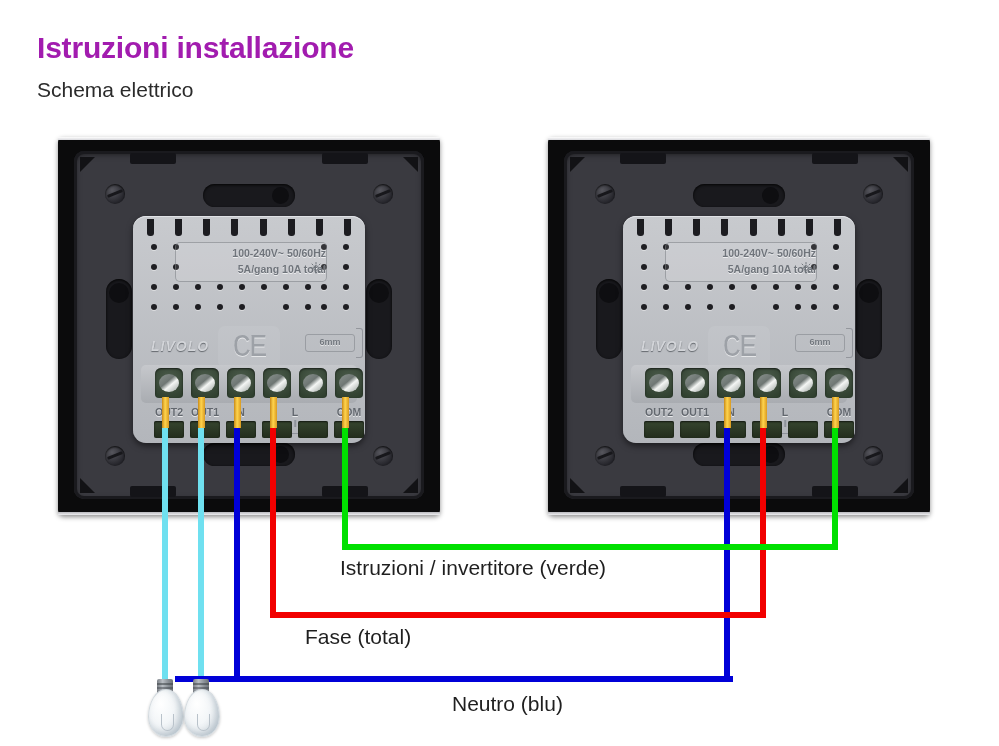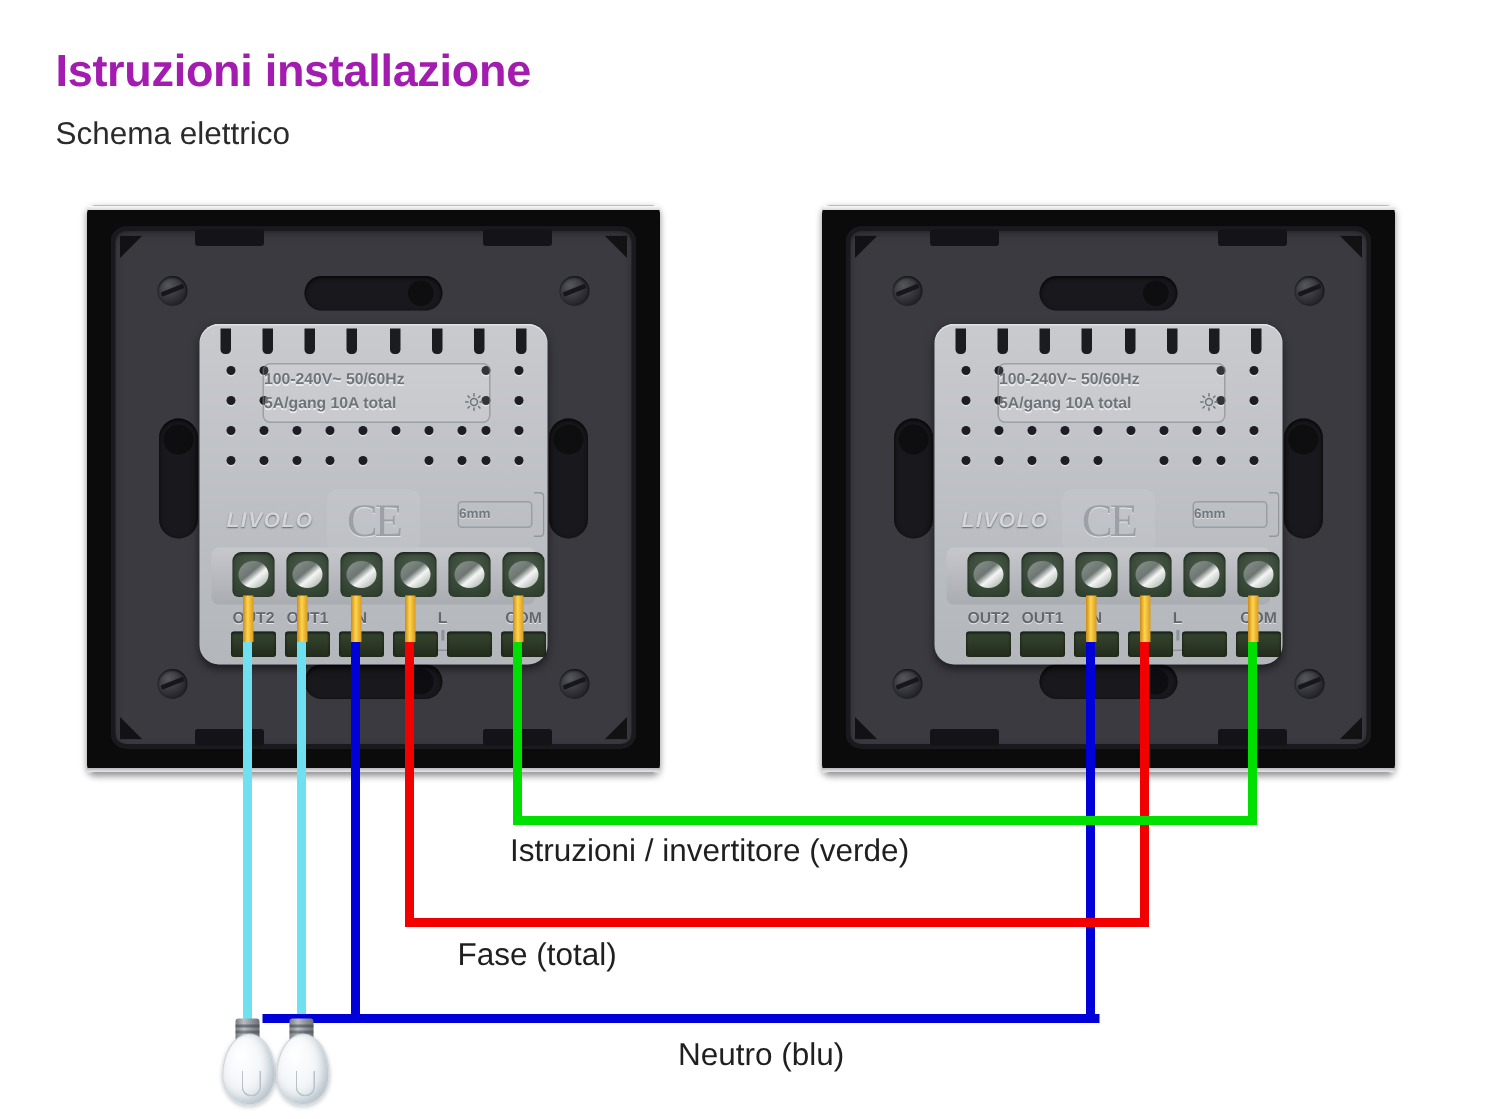--- a/index.html
+++ b/index.html
@@ -66,43 +66,43 @@
   .module{position:absolute;left:50%;transform:translateX(-50%);top:65px;
      width:232px;height:227px;background:linear-gradient(#c8cace,#b3b6bb);
      border-radius:13px;box-shadow:0 3px 6px rgba(0,0,0,.5),inset 0 1px 0 #e0e2e6;}
   .vents{position:absolute;left:14px;top:3px;right:14px;height:20px;
      display:flex;justify-content:space-between;}
   .vent{width:7px;height:17px;background:#1c1c20;border-radius:0 0 3px 3px;}
 
   .spec-box{position:absolute;left:42px;top:26px;width:150px;height:38px;
      border:1px solid rgba(120,124,130,.55);border-radius:5px;
      background:rgba(255,255,255,.10);}
-  .spec-line{position:absolute;left:0;right:0;text-align:left;
+  .spec-line{position:absolute;left:0;right:0;text-align:right;
      font-size:10.5px;font-weight:bold;color:#6f747b;
      text-shadow:0 1px 0 rgba(255,255,255,.65);white-space:nowrap;}
   .spec-1{top:4px;} .spec-2{top:20px;}
   .sun-ico{position:absolute;right:4px;top:19px;width:12px;height:12px;}
 
   .dots{position:absolute;left:10px;top:28px;right:10px;height:88px;}
   .dot{position:absolute;width:6px;height:6px;border-radius:50%;background:#1e1e22;
      box-shadow:0 1px 0 rgba(255,255,255,.45);}
 
   .ce{position:absolute;left:50%;transform:translateX(-50%);top:110px;
      width:62px;height:42px;border-radius:7px;background:rgba(255,255,255,.07);
      display:flex;align-items:center;justify-content:center;}
-  .ce-txt{font-size:31px;color:#9da1a7;font-family:Liberation Serif, serif;
+  .ce-txt{font-size:31px;color:#9da1a7;font-family:Liberation Mono, monospace;
      letter-spacing:-2px;text-shadow:0 1px 0 rgba(255,255,255,.6);}
 
   .brand{position:absolute;left:18px;top:122px;font-size:14px;font-weight:bold;
      font-style:italic;color:#d3d5d9;letter-spacing:1px;
      text-shadow:0 1px 1px rgba(90,94,100,.9);}
 
   .mm-box{position:absolute;right:10px;top:118px;width:48px;height:16px;
      border:1px solid rgba(120,124,130,.5);border-radius:3px;
-     font-size:9px;font-weight:bold;color:#73787f;line-height:15px;
+     font-size:9px;font-weight:bold;color:#73787f;text-align:center;line-height:15px;
      text-shadow:0 1px 0 rgba(255,255,255,.6);}
   .mm-bracket{position:absolute;right:2px;top:112px;width:6px;height:28px;
      border:1.5px solid rgba(120,124,130,.6);border-left:none;border-radius:0 3px 3px 0;}
 
   
   .term-strip{position:absolute;left:8px;right:8px;top:149px;height:38px;
      background:linear-gradient(#c6c8cc,#a9acb1);border-radius:5px;}
   .term{position:absolute;top:3px;width:28px;height:30px;border-radius:6px 6px 4px 4px;
      background:radial-gradient(circle at 50% 35%,#4c5c4c,#30402f 85%);
      box-shadow:inset 0 1px 2px rgba(0,0,0,.6);}

